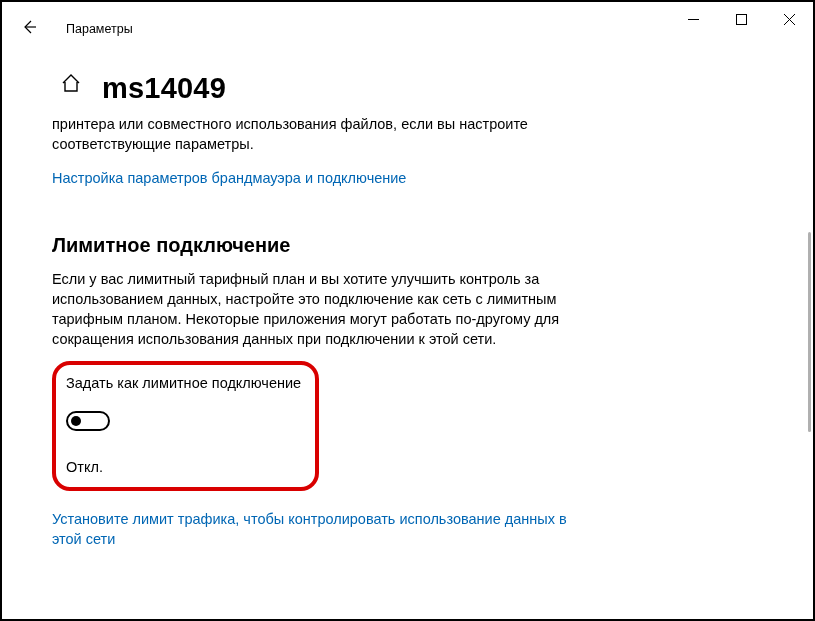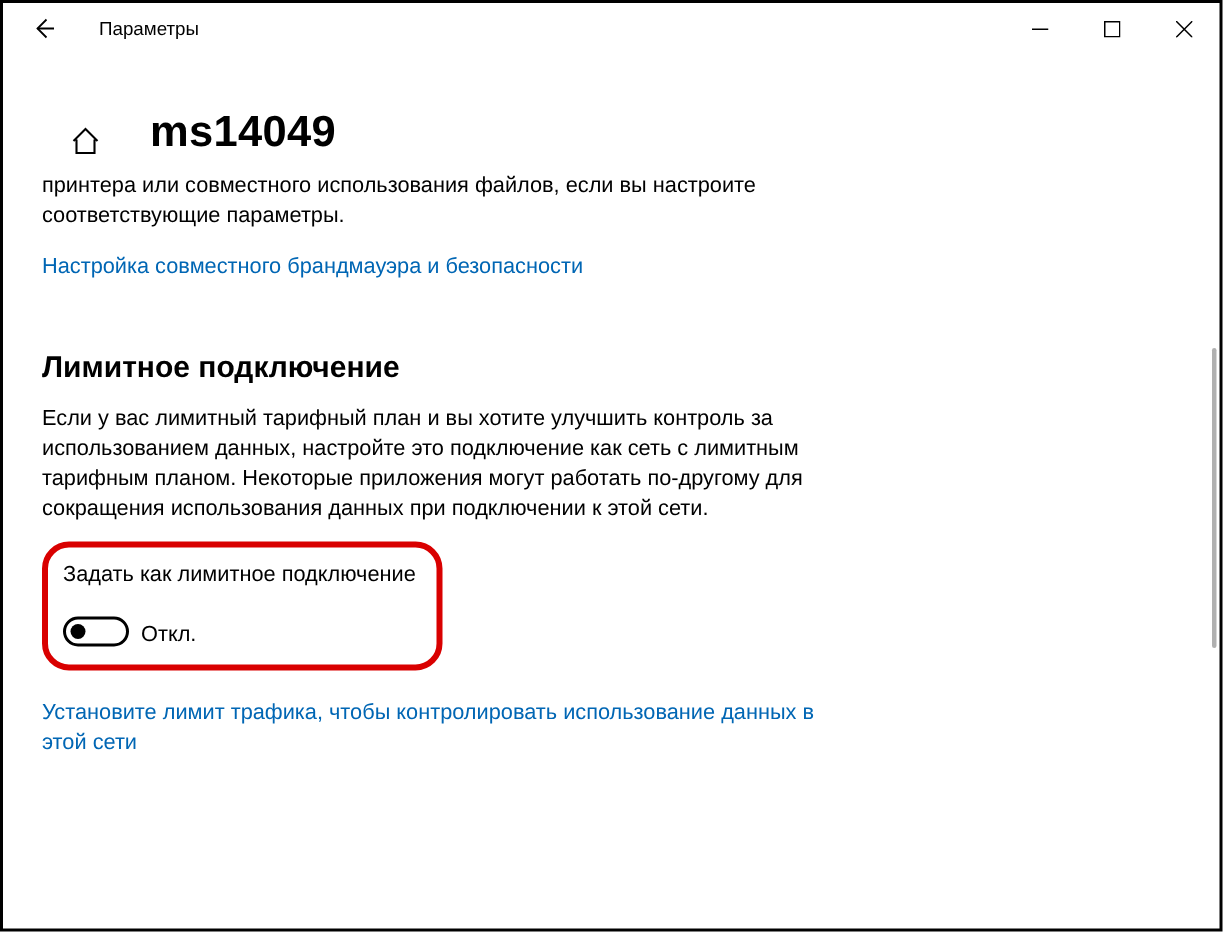--- a/index.html
+++ b/index.html
@@ -7,21 +7,21 @@
   body {
     font-family: "Segoe UI", Tahoma, sans-serif;
     background: #fff;
     color: #000;
     border: 2px solid #000;
     position: relative;
   }
   .titlebar {
     height: 34px;
     display: flex;
-    align-items: center;
+    align-items: flex-end;
     padding-left: 18px;
     font-size: 12.5px;
     position: relative;
   }
   .titlebar .back {
     width: 18px; height: 18px;
     display: inline-flex; align-items: center; justify-content: center;
     margin-right: 28px;
     cursor: pointer;
   }
@@ -34,39 +34,39 @@
     display: flex;
   }
   .winbtn {
     width: 48px; height: 34px;
     display: flex; align-items: center; justify-content: center;
     cursor: pointer;
   }
   .winbtn svg { stroke: #000; fill: none; }
   .page-header {
     display: flex;
-    align-items: flex-end;
-    gap: 32px;
-    padding: 36px 0 8px 44px;
+    align-items: flex-start;
+    gap: 20px;
+    padding: 36px 0 8px 58px;
   }
   .home-icon { width: 22px; height: 22px; display: flex; align-items: center; justify-content: center; cursor: pointer; }
   .home-icon svg { stroke: #000; fill: none; stroke-width: 1.4; }
   .page-title {
     font-size: 29px;
     font-weight: 600;
     letter-spacing: 0.2px;
   }
   .content {
     position: absolute;
     top: 112px;
     left: 0;
     right: 10px;
     bottom: 2px;
     overflow-y: hidden;
-    padding-left: 26px;
+    padding-left: 50px;
   }
   .body-text {
     font-size: 14.5px;
     color: #000;
     line-height: 1.38;
     max-width: 540px;
   }
   .link {
     color: #0066b4;
     font-size: 14.5px;
@@ -91,22 +91,23 @@
     display: inline-block;
     min-width: 262px;
   }
   .toggle-label {
     font-size: 14.5px;
     color: #000;
     margin-bottom: 20px;
   }
   .toggle-row {
     display: flex;
-    align-items: flex-end;
-    gap: 8px;
+    align-items: flex-start;
+    gap: 28px;
+    flex-direction: column;
   }
   .toggle {
     width: 44px; height: 20px;
     border: 2px solid #000;
     border-radius: 12px;
     position: relative;
     cursor: pointer;
     background: #fff;
   }
   .toggle::after {
@@ -169,21 +170,21 @@
   <span class="home-icon">
     <svg viewBox="0 0 22 22">
         <path d="M3 11 L11 3 L19 11 M5 10 V19 H17 V10"></path>
       </svg>
   </span>
   <div class="page-title">ms14049</div>
 </div>
 
 <div class="content">
   <div class="body-text">принтера или совместного использования файлов, если вы настроите соответствующие параметры.</div>
-  <div class="link mt14">Настройка совместного брандмауэра и безопасности</div>
+  <div class="link mt14">Настройка параметров брандмауэра и подключение</div>
 
   <div class="section-title">Лимитное подключение</div>
   <div class="body-text">Если у вас лимитный тарифный план и вы хотите улучшить контроль за использованием данных, настройте это подключение как сеть с лимитным тарифным планом. Некоторые приложения могут работать по-другому для сокращения использования данных при подключении к этой сети.</div>
 
   <div class="highlight-box">
     <div class="toggle-label">Задать как лимитное подключение</div>
     <div class="toggle-row">
       <div class="toggle"></div>
       <div class="toggle-state">Откл.</div>
     </div>

